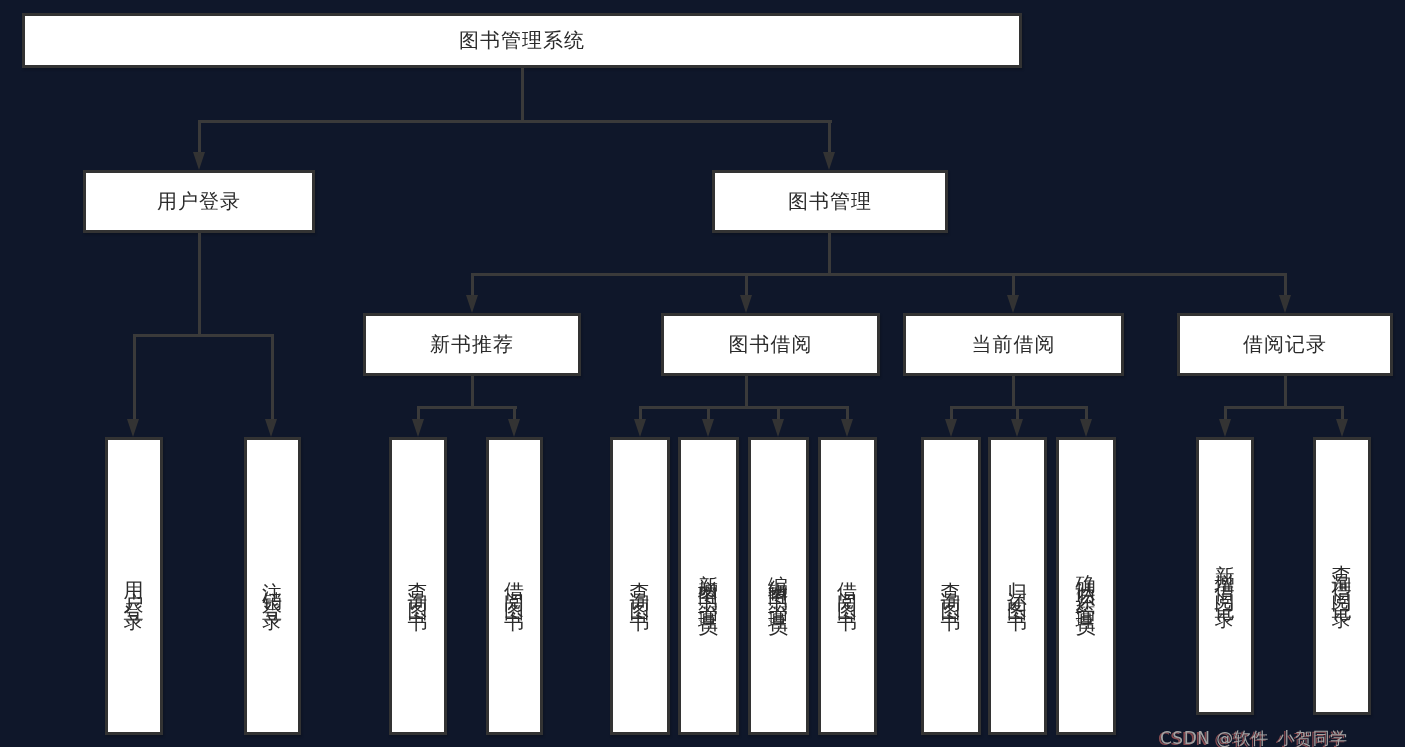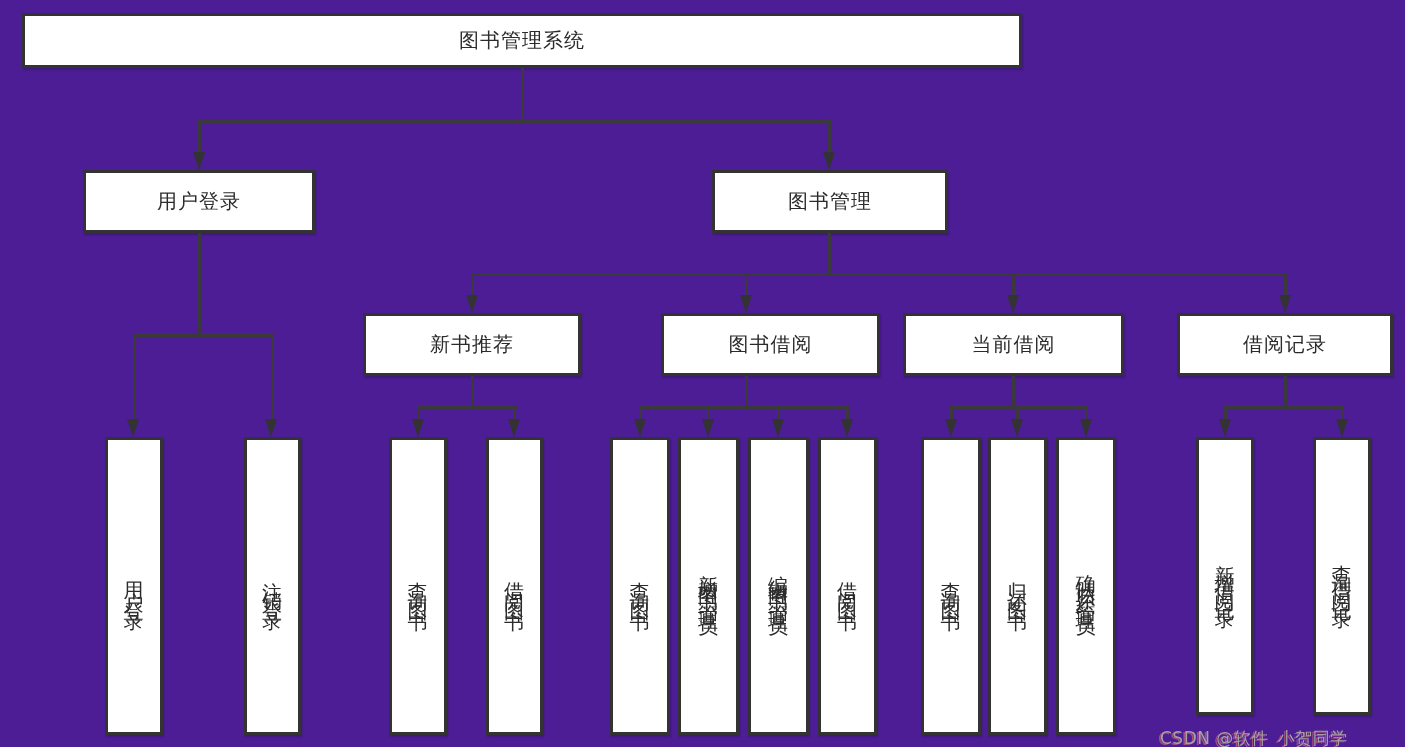--- a/index.html
+++ b/index.html
@@ -1,19 +1,19 @@
 <!DOCTYPE html>
 <html><head>
 <meta charset="utf-8">
 <style>
   html,body{margin:0;padding:0;background:#ffffff;}
   #stage{
     position:relative;
     width:1405px;height:747px;
-    background:#4c1d95;
+    background:#0f172a;
     overflow:hidden;
     font-family:"DejaVu Sans","Liberation Sans",sans-serif;
     color:#2b2b2b;
   }
   .hbox{
     position:absolute;
     box-sizing:border-box;
     border:3px solid #333333;
     background:#ffffff;
     display:flex;align-items:center;justify-content:center;

